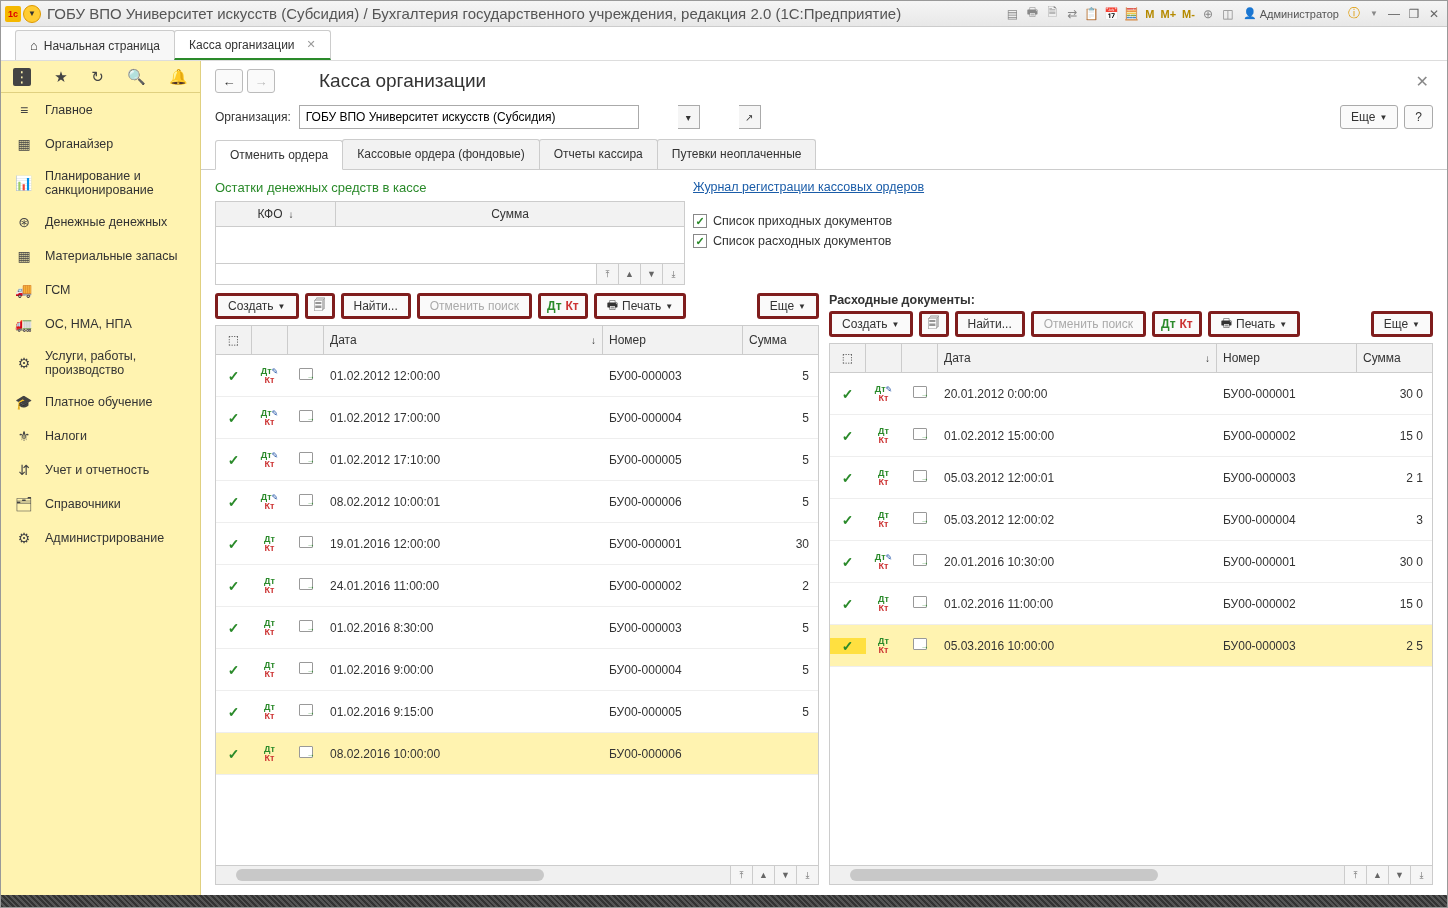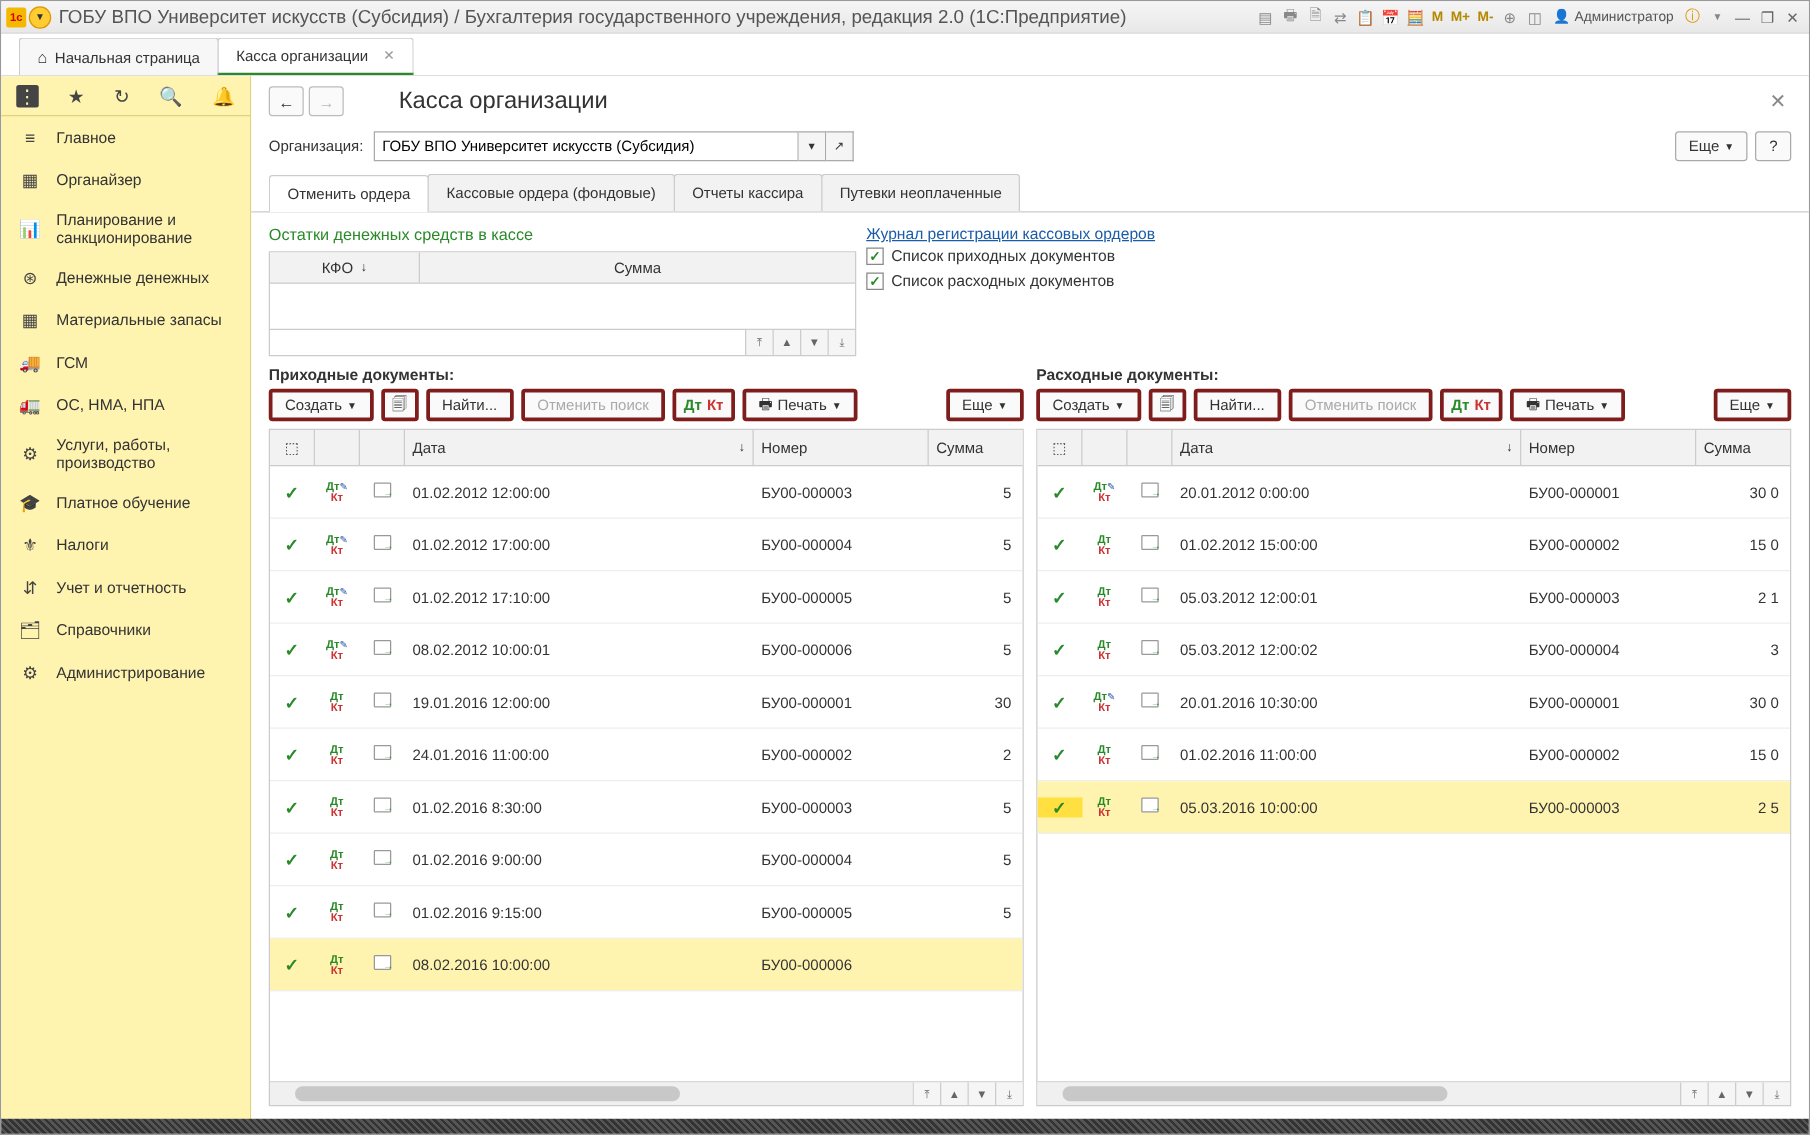--- a/index.html
+++ b/index.html
@@ -35,21 +35,21 @@
 .sb-icon { width:18px; flex:0 0 18px; text-align:center; font-size:14px; color:#444; }
 
 .content { flex:1; display:flex; flex-direction:column; background:#fff; min-width:0; }
 .content-header { height:40px; display:flex; align-items:center; padding:0 14px; }
 .nav-btn { width:28px; height:24px; border:1px solid #bbb; background:#fafafa; display:flex; align-items:center; justify-content:center; margin-right:4px; font-size:13px; cursor:pointer; border-radius:3px; }
 .page-title { font-size:19px; margin-left:40px; color:#333; }
 .content-header .cls { margin-left:auto; font-size:16px; color:#888; cursor:pointer; padding:4px; }
 
 .org-row { display:flex; align-items:center; padding:4px 14px 10px; gap:8px; }
 .org-row label { color:#333; }
-.org-input-wrap { display:flex; }
+.org-input-wrap { display:flex;gap:39px; }
 .org-input { width:340px; height:24px; border:1px solid #aaa; padding:0 6px; font-size:12px; background:#fff; }
 .org-dd, .org-ext { width:22px; height:24px; border:1px solid #aaa; border-left:none; background:#f5f5f5; display:flex; align-items:center; justify-content:center; font-size:10px; cursor:pointer; }
 .right-btns { margin-left:auto; display:flex; gap:6px; }
 .btn { height:24px; border:1px solid #aaa; background:#fafafa; padding:0 10px; font-size:12px; display:flex; align-items:center; gap:4px; cursor:pointer; border-radius:3px; }
 .btn .caret { font-size:8px; }
 
 .inner-tabs { display:flex; padding:0 14px; border-bottom:1px solid #ccc; }
 .itab { padding:7px 14px; border:1px solid #ccc; border-bottom:none; margin-right:-1px; background:#f2f2f2; cursor:pointer; font-size:12px; border-radius:3px 3px 0 0; }
 .itab.active { background:#fff; border-bottom:1px solid #fff; position:relative; top:1px; }
 
@@ -59,21 +59,21 @@
 .balance-grid { border:1px solid #ccc; }
 .balance-head { display:flex; background:#f2f2f2; border-bottom:1px solid #ccc; }
 .balance-head .bh { padding:5px 8px; border-right:1px solid #ccc; font-size:12px; text-align:center; }
 .bh-kfo { width:120px; display:flex; align-items:center; justify-content:center; gap:6px; }
 .bh-sum { flex:1; border-right:none !important; }
 .balance-body { height:36px; }
 .balance-nav { display:flex; justify-content:flex-end; border-top:1px solid #ccc; }
 .nav-mini { width:22px; height:20px; border-left:1px solid #ccc; display:flex; align-items:center; justify-content:center; font-size:9px; color:#666; cursor:pointer; background:#f5f5f5; }
 
 .cash-right { flex:1; }
-.journal-link { color:#1a5ca8; text-decoration:underline; cursor:pointer; font-size:12.5px; display:inline-block; margin-bottom:4px; }
+.journal-link { color:#1a5ca8; text-decoration:underline; cursor:pointer; font-size:12.5px; display:inline-block; margin-bottom:20px; }
 .chk-row { display:flex; align-items:center; gap:6px; margin-bottom:6px; font-size:12.5px; }
 .chk { width:14px; height:14px; border:1px solid #888; display:flex; align-items:center; justify-content:center; color:#2a8a2a; font-size:11px; font-weight:bold; }
 
 .docs-row { flex:1; display:flex; gap:10px; padding:8px 14px 10px; min-height:0; }
 .doc-panel { flex:1; display:flex; flex-direction:column; min-width:0; }
 .panel-title { font-weight:bold; font-size:12.5px; margin-bottom:4px; }
 .toolbar { display:flex; align-items:center; gap:6px; margin-bottom:6px; }
 .tb-btn { height:26px; border:3px solid #7f1d1d; background:#fafafa; padding:0 10px; display:flex; align-items:center; gap:4px; font-size:12px; cursor:pointer; border-radius:3px; }
 .tb-btn.icon-only { padding:0 6px; }
 .tb-btn.disabled { color:#aaa; }
@@ -287,21 +287,20 @@
           <div class="chk-row">
               <span class="chk">✓</span>
               <span>Список расходных документов</span>
             </div>
         </div>
       </div>
 
       <div class="docs-row">
 
         <div class="doc-panel">
-          <div class="panel-title">Приходные документы:</div>
           <div class="toolbar">
             <div class="tb-btn">
                 <span>Создать</span>
                 <span class="caret">▼</span>
               </div>
             <div class="tb-btn icon-only">🗐</div>
             <div class="tb-btn">
                 <span>Найти...</span>
               </div>
             <div class="tb-btn disabled">

